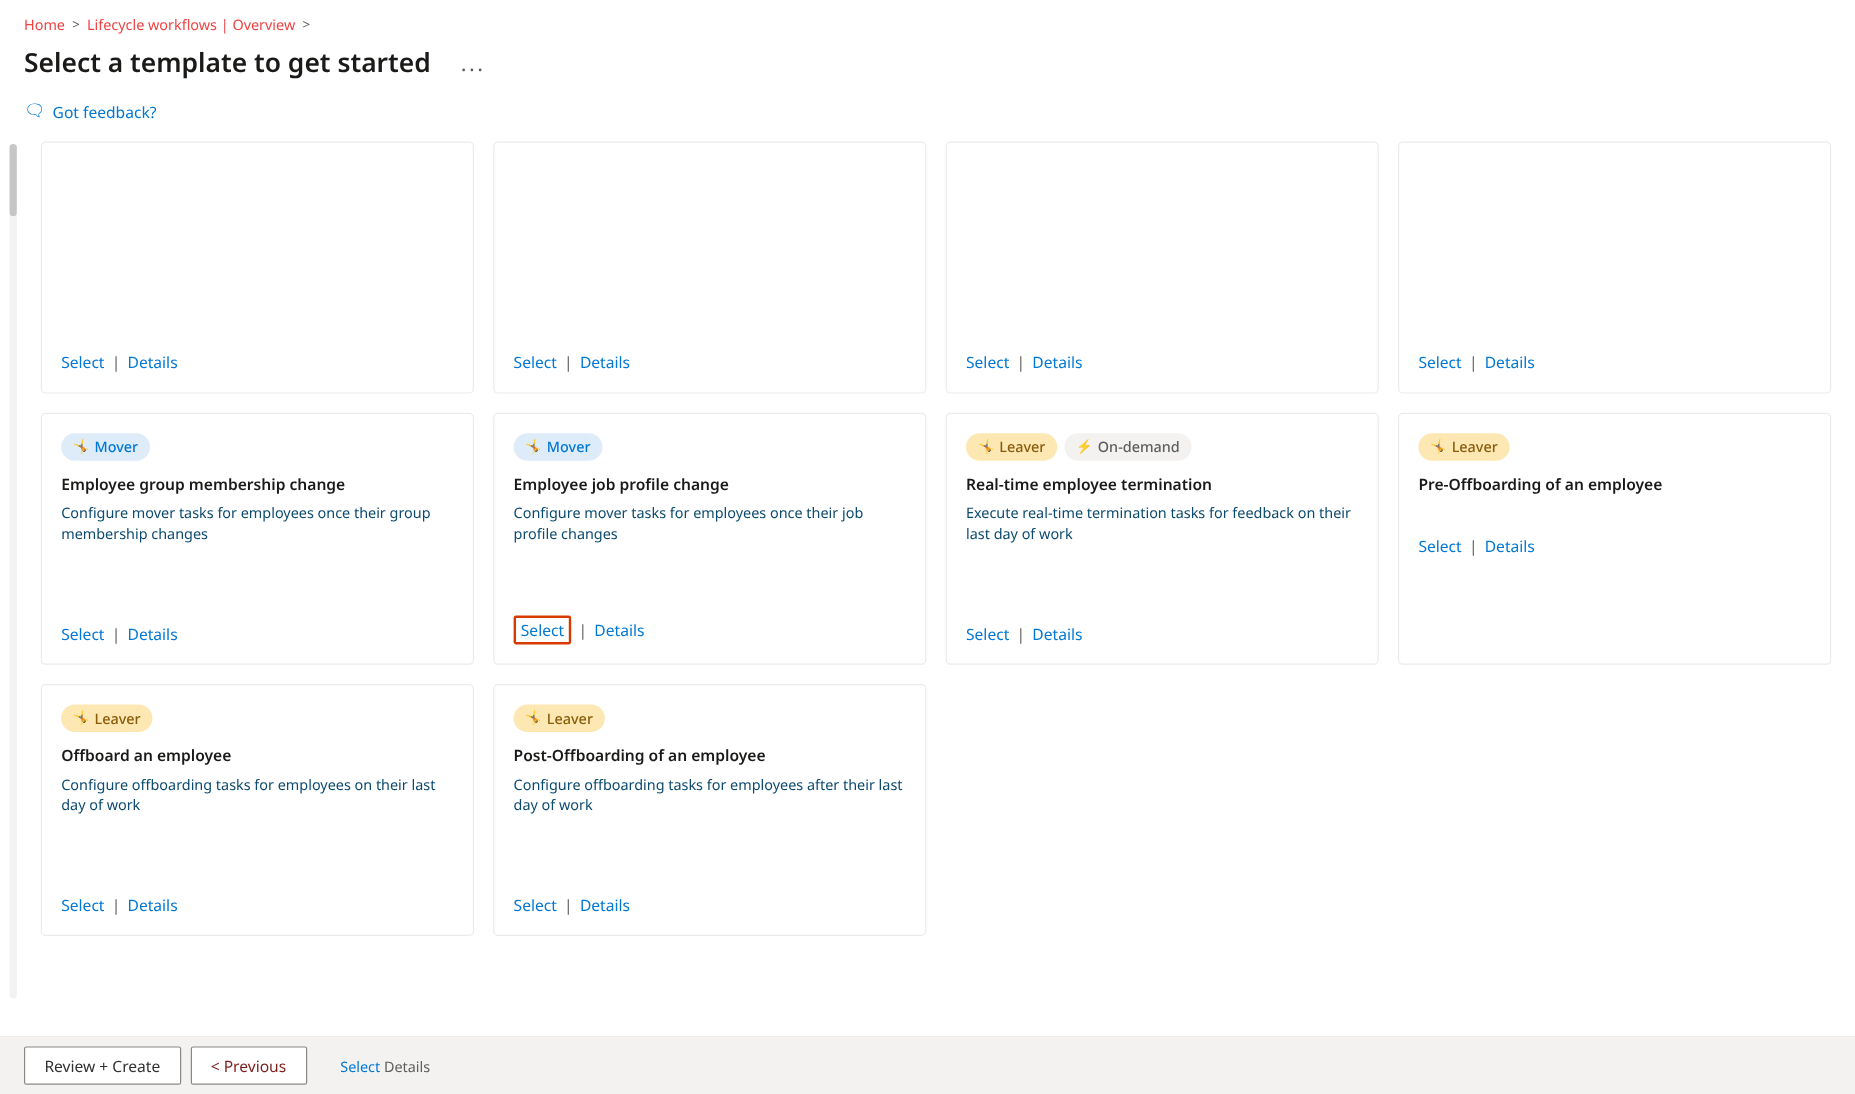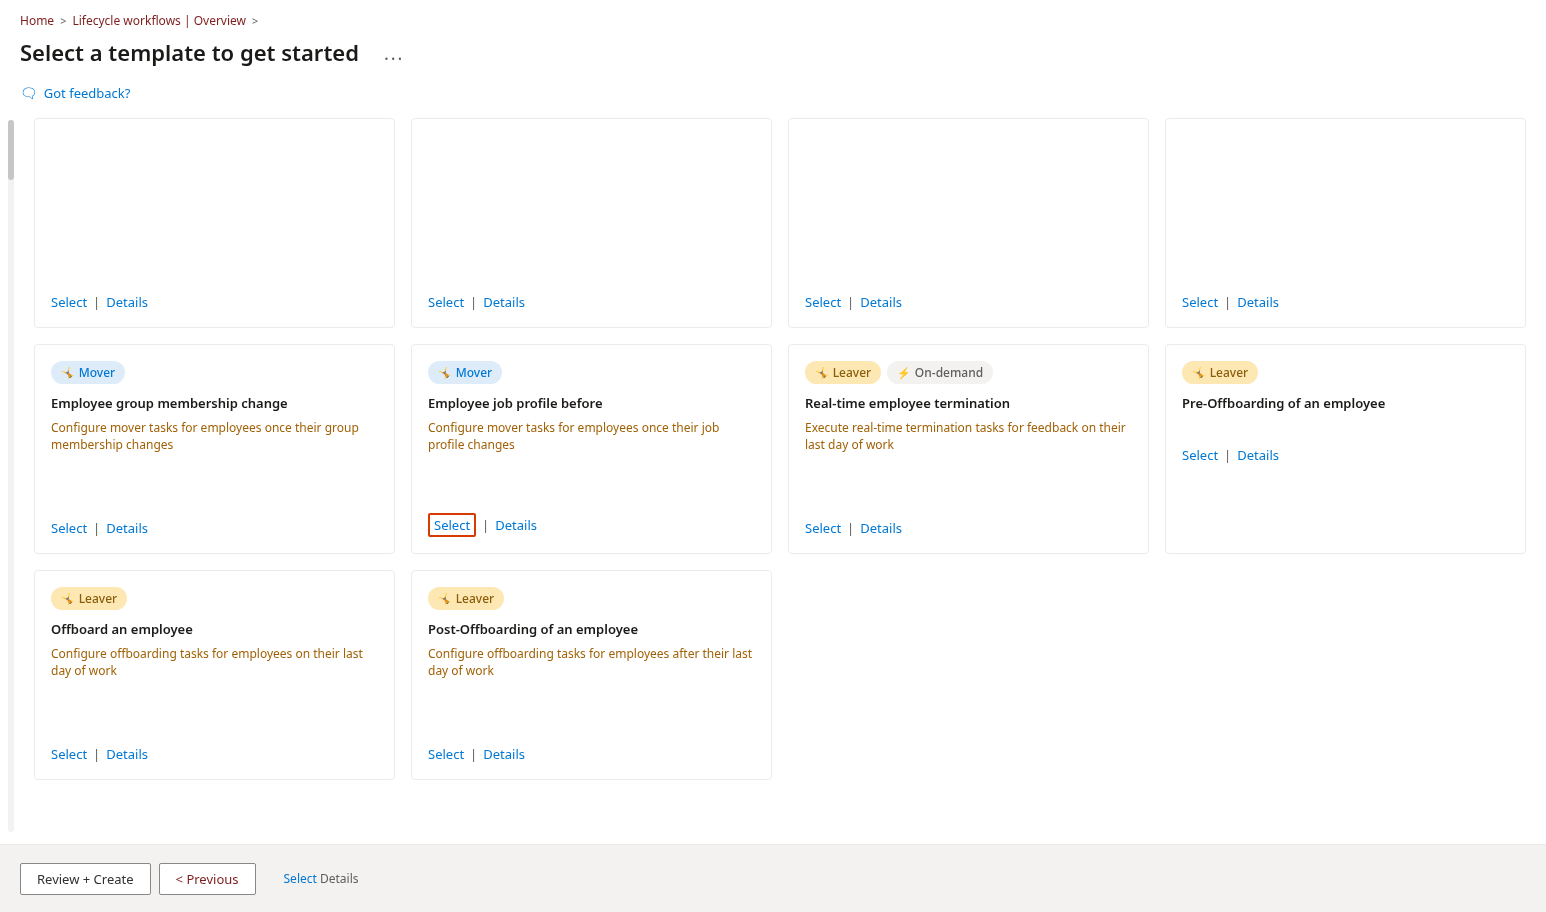--- a/index.html
+++ b/index.html
@@ -15,21 +15,21 @@
 
     .breadcrumb {
       display: flex;
       align-items: center;
       gap: 6px;
       padding: 12px 20px 4px 20px;
       font-size: 12px;
       color: #0078d4;
     }
     .breadcrumb a {
-      color: #7f1d1d;
+      color: #ef4444;
       text-decoration: none;
       cursor: pointer;
       text-align: center;
     }
     .breadcrumb-separator {
       color: #605e5c;
       font-size: 11px;
     }
 
     .page-title-row {
@@ -141,21 +141,21 @@
 
     .card-title {
       font-size: 13px;
       font-weight: 600;
       color: #1b1a19;
       margin-bottom: 8px;
     }
 
     .card-desc {
       font-size: 12px;
-      color: #a16207;
+      color: #0c4a6e;
       line-height: 1.4;
       flex: 1;
     }
 
     .card-actions {
       display: flex;
       align-items: center;
       gap: 4px;
       margin-top: 16px;
       padding-top: 10px;
@@ -178,21 +178,21 @@
     .card-divider {
       color: #605e5c;
       margin: 0 2px;
     }
 
     .bottom-bar {
       position: fixed;
       bottom: 0;
       left: 0;
       right: 0;
-      height: 68px;
+      height: 49px;
       background: #f3f2f1;
       border-top: 1px solid #edebe9;
       display: flex;
       align-items: center;
       padding: 0 20px;
       gap: 8px;
     }
 
     .btn-primary {
       background: #fff;
@@ -313,21 +313,21 @@
         </div>
       </div>
 
       <div class="card">
         <div class="card-tags">
           <span class="tag tag-mover">
             <span class="tag-icon">🤸</span>
             <span>Mover</span>
           </span>
         </div>
-        <div class="card-title">Employee job profile before</div>
+        <div class="card-title">Employee job profile change</div>
         <div class="card-desc">Configure mover tasks for employees once their job profile changes</div>
         <div class="card-actions">
           <a class="card-link highlighted">Select</a>
           <span class="card-divider">|</span>
           <a class="card-link">Details</a>
         </div>
       </div>
 
       <div class="card">
         <div class="card-tags">

